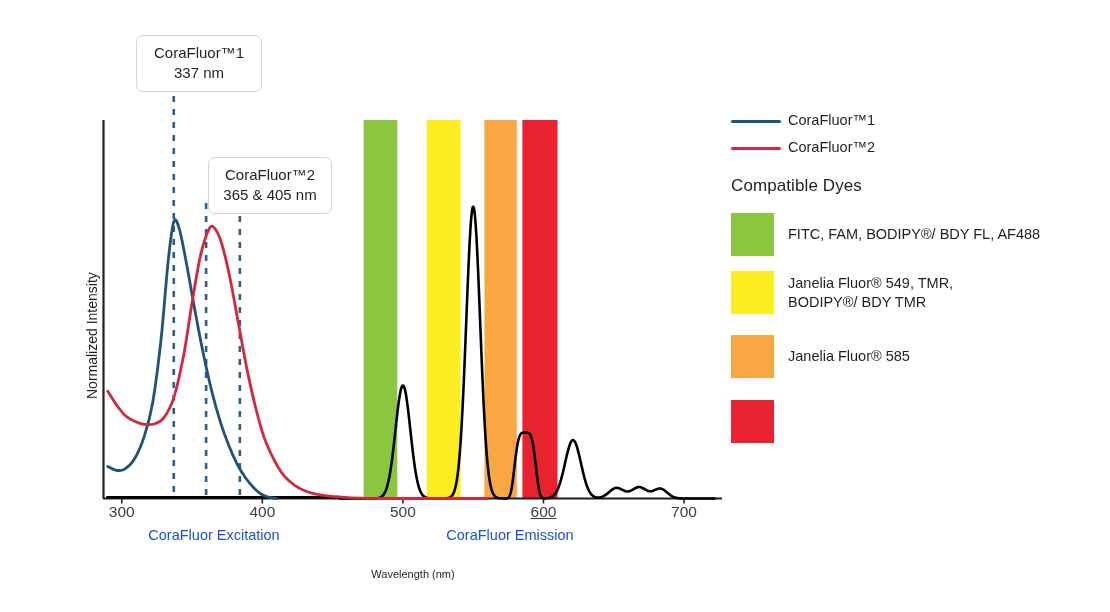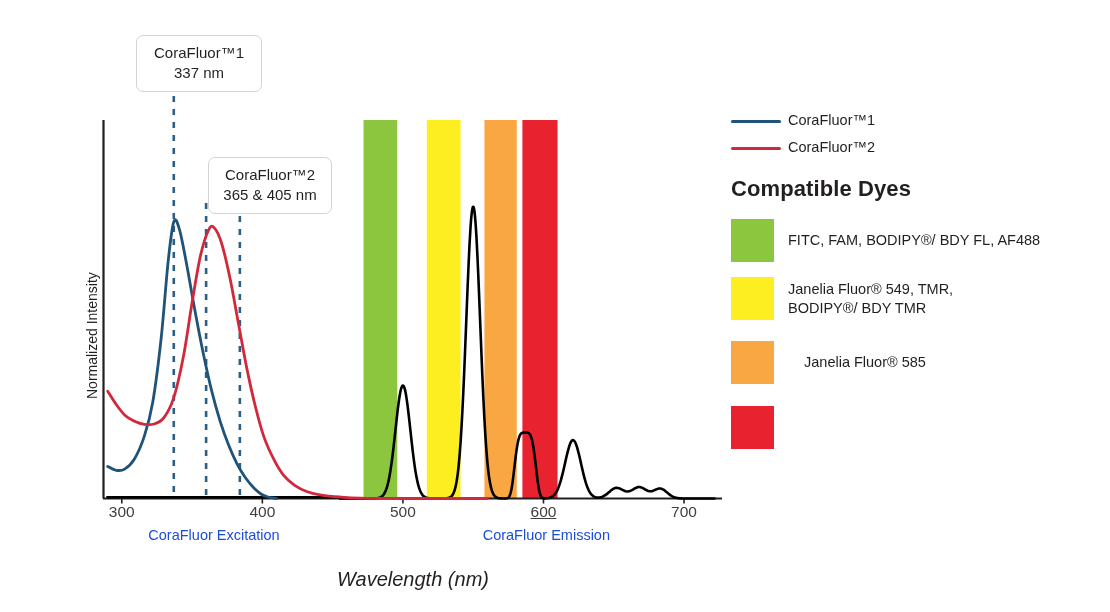--- a/index.html
+++ b/index.html
@@ -6,33 +6,33 @@
   body{
     width:1110px;height:612px;background:#ffffff;
     font-family:"Liberation Sans",sans-serif;
     color:#231f20;overflow:hidden;position:relative;
   }
   #fig{position:absolute;left:0;top:0;width:1110px;height:612px;}
   .legend-panel{position:absolute;left:731px;top:108px;width:360px;}
   .ln-row{position:relative;height:27px;}
   .ln-swatch{position:absolute;left:0;top:12px;width:50px;height:3px;border-radius:2px;}
   .ln-label{position:absolute;left:57px;top:0;font-size:14.5px;color:#231f20;white-space:nowrap;line-height:25px;}
-  .dyes-title{margin-top:14px;font-size:22px;font-weight:bold;color:#231f20;letter-spacing:.1px;}
+  .dyes-title{margin-top:14px;font-size:17px;font-weight:normal;color:#231f20;letter-spacing:.1px;}
   .dye-row{position:relative;margin-top:14px;min-height:44px;}
   .dye-sw{position:absolute;left:0;top:0;width:43px;height:43px;}
   .dye-label{position:absolute;left:57px;top:0;font-size:14.5px;line-height:19px;color:#231f20;}
   .dye-label span{display:block;white-space:nowrap;}
   .callout{
     position:absolute;background:#ffffff;border:1px solid #d3d3d3;border-radius:7px;
     text-align:center;font-size:15px;line-height:20px;color:#231f20;padding:7px 12px 8px;
     box-sizing:border-box;
   }
   .xtick-lbl{position:absolute;font-size:15.5px;color:#404040;text-align:center;width:60px;}
   .xsub{position:absolute;font-size:14.5px;color:#1d4ed8;text-align:center;}
-  .xtitle{position:absolute;font-size:20px;color:#231f20;text-align:center;width:300px;font-style:italic;}
+  .xtitle{position:absolute;font-size:11px;color:#231f20;text-align:center;width:300px;}
   .ytitle{
     position:absolute;font-size:14px;color:#231f20;
     transform:rotate(-90deg);transform-origin:left top;white-space:nowrap;
   }
 </style>
 </head>
 <body>
 
 <svg id="fig" viewBox="0 0 1110 612" width="1110" height="612">
   <g id="bands-g">
@@ -71,21 +71,21 @@
 
 <div id="xticks-host">
     <div class="xtick-lbl" style="left: 91.7739px; top: 503px;">300</div>
     <div class="xtick-lbl" style="left: 232.342px; top: 503px;">400</div>
     <div class="xtick-lbl" style="left: 372.91px; top: 503px;">500</div>
     <div class="xtick-lbl" style="left: 513.478px; top: 503px; text-decoration: underline;">600</div>
     <div class="xtick-lbl" style="left: 654.047px; top: 503px;">700</div>
   </div>
 
 <div class="xsub" style="left:114px;top:527px;width:200px;">CoraFluor Excitation</div>
-<div class="xsub" style="left:410px;top:527px;width:200px;text-align:right;">CoraFluor Emission</div>
+<div class="xsub" style="left:410px;top:527px;width:200px;">CoraFluor Emission</div>
 
 <div class="xtitle" style="left:263px;top:568px;">Wavelength (nm)</div>
 
 <div class="callout" style="left:136px;top:35px;width:126px;">
   <div>CoraFluor™1</div>
   <div>337 nm</div>
 </div>
 <div class="callout" style="left:208px;top:157px;width:124px;">
   <div>CoraFluor™2</div>
   <div>365 &amp; 405 nm</div>
@@ -112,21 +112,21 @@
       </div>
       <div class="dye-row">
         <div class="dye-sw" style="background: rgb(252, 238, 33);"></div>
         <div class="dye-label" style="top: 3px;">
           <span>Janelia Fluor® 549, TMR,</span>
           <span>BODIPY®/ BDY TMR</span>
         </div>
       </div>
       <div class="dye-row" style="margin-top: 20px;">
         <div class="dye-sw" style="background: rgb(249, 167, 67);"></div>
-        <div class="dye-label" style="top: 12px; margin-left: 16px;">
+        <div class="dye-label" style="top: 12px;">
           <span>Janelia Fluor® 585</span>
         </div>
       </div>
       <div class="dye-row" style="margin-top: 21px;">
         <div class="dye-sw" style="background: rgb(232, 34, 47);"></div>
       </div>
     </div>
 </div>
 
 </body></html>

